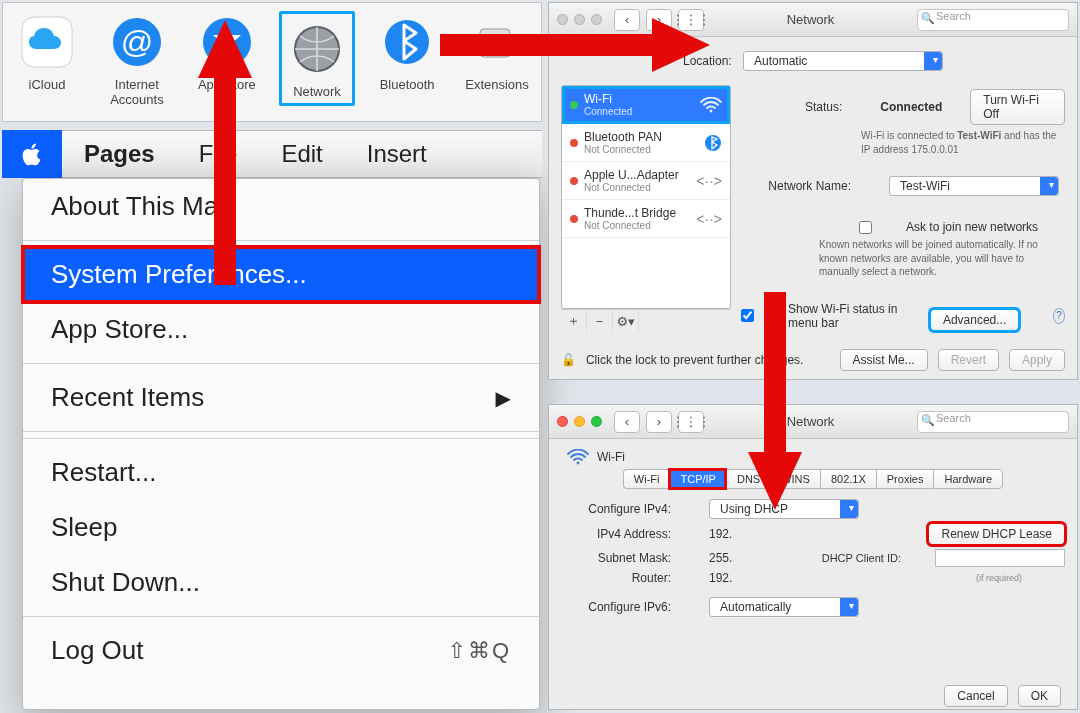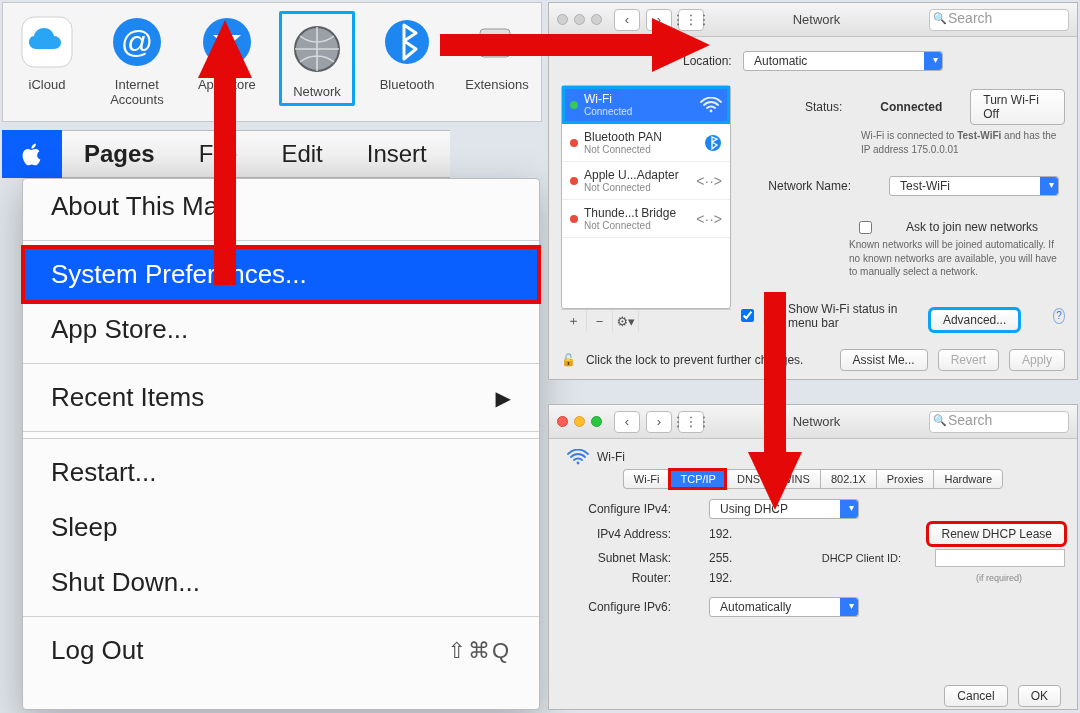--- a/index.html
+++ b/index.html
@@ -10,21 +10,21 @@
     position: absolute; top: 2px; left: 2px; width: 540px; height: 120px;
     background: #f5f5f5; display: flex; align-items: flex-start; padding: 8px 6px 0;
     gap: 14px; border: 1px solid #c7c7c7;
   }
   .sp-item { width: 78px; text-align: center; font-size: 13px; color: #444; }
   .sp-item .icon-wrap { width: 62px; height: 62px; margin: 0 auto 4px; display:flex; align-items:center; justify-content:center; }
   .sp-highlight { border: 3px solid #0aa3f5; padding: 4px; border-radius: 2px; }
 
   
   .menubar {
-    position: absolute; top: 130px; left: 2px; width: 448px; height: 48px;
+    position: absolute; top: 130px; left: 2px; width: 540px; height: 48px;
     background: linear-gradient(#f9f9f9,#e8e8e8); display:flex; align-items:center;
     border-top:1px solid #bbb; border-bottom:1px solid #bbb;
   }
   .apple-logo { width:60px; height:48px; background:#0a60ff; display:flex; align-items:center; justify-content:center; }
   .menu-item { padding:0 22px; font-size:24px; color:#222; font-weight:500; }
 
   .dropdown {
     position:absolute; top:178px; left:22px; width:518px; height:532px;
     background:#fbfbfb; border:1px solid #bcbcbc; border-radius:4px;
     box-shadow:0 12px 40px rgba(0,0,0,.25);
@@ -38,21 +38,21 @@
   .tri { font-size:20px; }
 
   
   .win { position:absolute; background:#ececec; border:1px solid #b6b6b6; }
   .win-toolbar { height:34px; background:linear-gradient(#f5f5f5,#e1e1e1); border-bottom:1px solid #c4c4c4; display:flex; align-items:center; padding:0 8px; gap:6px; }
   .traffic { display:flex; gap:6px; margin-right:6px;}
   .tl { width:11px; height:11px; border-radius:50%; background:#d0d0d0; border:1px solid #b0b0b0;}
   .tl.red{background:#ff5f57;border-color:#e33e32;} .tl.yel{background:#ffbd2e;border-color:#e0a126;} .tl.grn{background:#28c840;border-color:#1faa33;}
   .nav-btn, .grid-btn { width:26px; height:22px; border:1px solid #bcbcbc; border-radius:4px; background:#fff; display:flex; align-items:center; justify-content:center; font-size:13px; color:#555;}
   .win-title { flex:1; text-align:center; font-size:13px; color:#444;}
-  .search { width:140px; height:22px; border:1px solid #c4c4c4; border-radius:4px; background:#fff; font-size:14px; color:#9a9a9a; padding-left:18px; position:relative;}
+  .search { width:152px; height:22px; border:1px solid #c4c4c4; border-radius:4px; background:#fff; font-size:11px; color:#9a9a9a; padding-left:18px; position:relative;}
   .search::before{content:"\1F50D"; position:absolute; left:3px; top:2px; font-size:11px;}
 
   .net-body { padding:8px 12px 10px; font-size:12px; color:#333; }
 
   .loc-row { text-align:center; margin:6px 0 14px; }
   .loc-row label{margin-right:8px;}
   .selbox { display:inline-block; border:1px solid #b2b2b2; border-radius:3px; background:#fff; height:20px; padding:2px 22px 2px 10px; min-width:200px; position:relative; text-align:left;}
   .selbox::after{content:""; position:absolute; right:0; top:0; width:18px; height:100%; background:#2f7bff; border-radius:0 3px 3px 0;}
   .selbox::before{content:"▾"; position:absolute; right:4px; top:2px; color:#fff; font-size:10px; z-index:1;}
 
@@ -286,21 +286,21 @@
           <span>Wi-Fi is connected to </span><b>Test-WiFi</b><span> and has the IP address </span><span>175.0.0.01</span>
         </div>
         <div class="row" style="margin-top:20px">
           <span class="lbl">Network Name:</span>
           <span class="selbox" style="min-width:170px"><span>Test-WiFi</span></span>
         </div>
         <div class="row" style="margin-left:118px;margin-top:24px">
           <input type="checkbox" style="">
           <span style="margin-left:6px">Ask to join new networks</span>
         </div>
-        <div class="help-text" style="margin-left:108px">Known networks will be joined automatically. If no known networks are available, you will have to manually select a network.</div>
+        <div class="help-text" style="margin-left:78px">Known networks will be joined automatically. If no known networks are available, you will have to manually select a network.</div>
         <div class="row" style="margin-top:22px">
           <input type="checkbox" checked="" style="">
           <span style="margin-left:6px">Show Wi-Fi status in menu bar</span>
           <span style="margin-left:auto" class="btn hl-blue">Advanced...</span>
           <span class="help-circ" style="margin-left:6px">?</span>
         </div>
       </div>
     </div>
     <div class="footer-row">
       <span>🔓</span>

